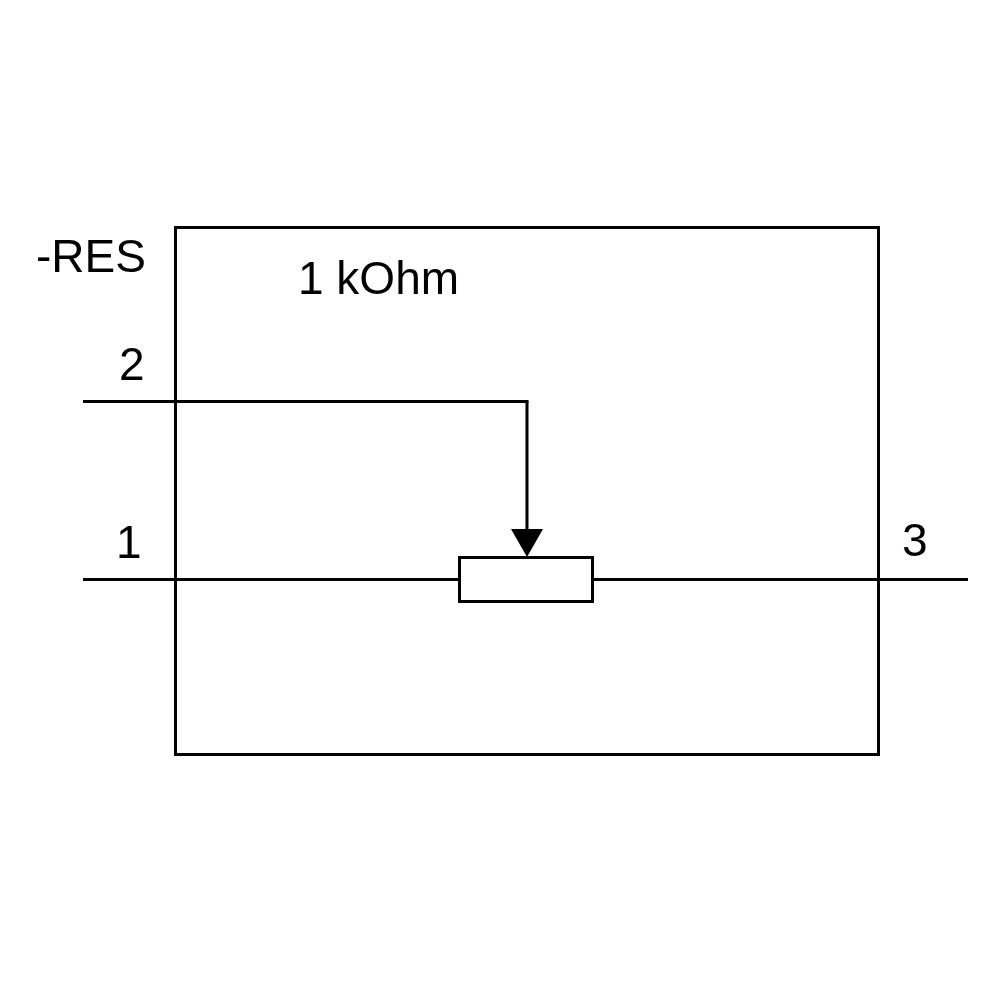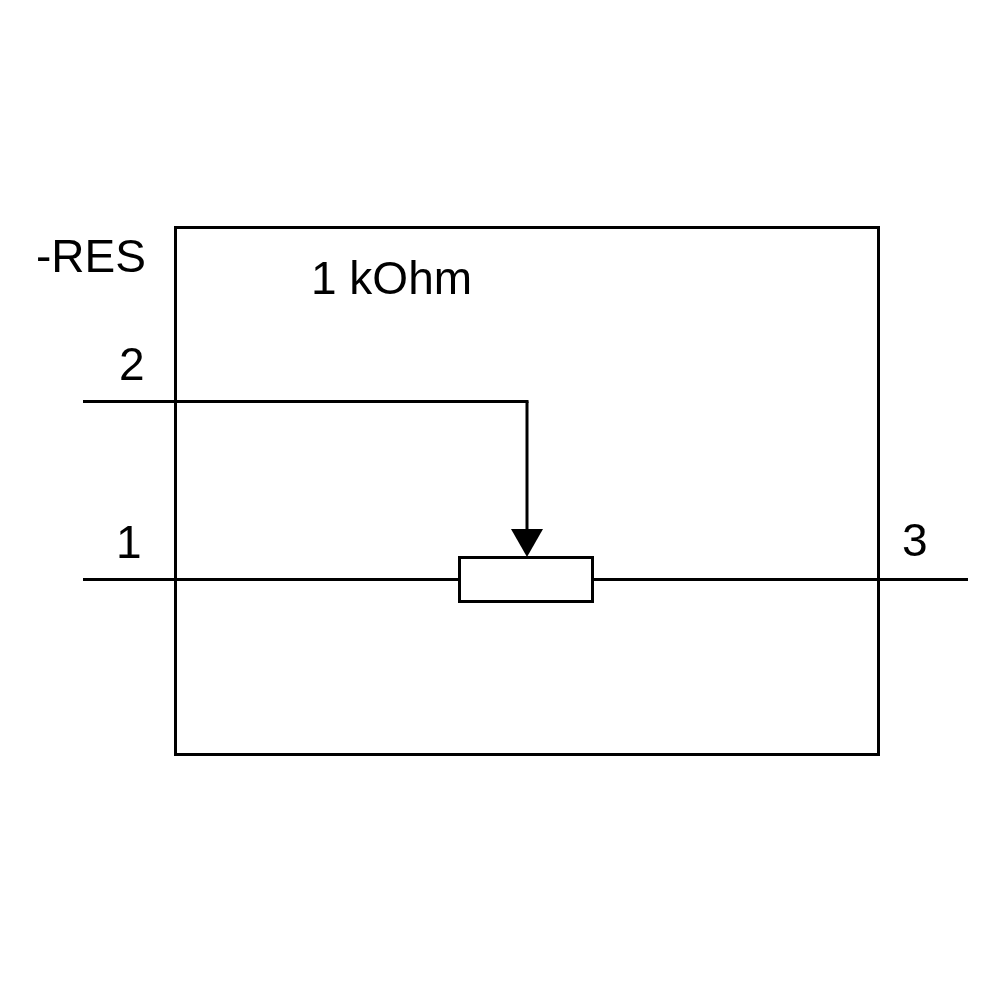--- a/index.html
+++ b/index.html
@@ -22,21 +22,21 @@
   }
   .label {
     position: absolute;
     color: #000000;
     font-size: 46px;
     line-height: 1;
     white-space: nowrap;
     user-select: none;
   }
   .ref-label    { left: 36px;  top: 233px; }
-  .value-label  { left: 311px; top: 255px; }
+  .value-label  { left: 298px; top: 255px; }
   .pin2-label   { left: 119px; top: 341px; }
   .pin1-label   { left: 116px; top: 519px; }
   .pin3-label   { left: 902px; top: 517px; }
 </style>
 </head>
 <body>
 
 <div id="canvas">
 
   <svg id="wires" width="1000" height="1000" viewBox="0 0 1000 1000">

